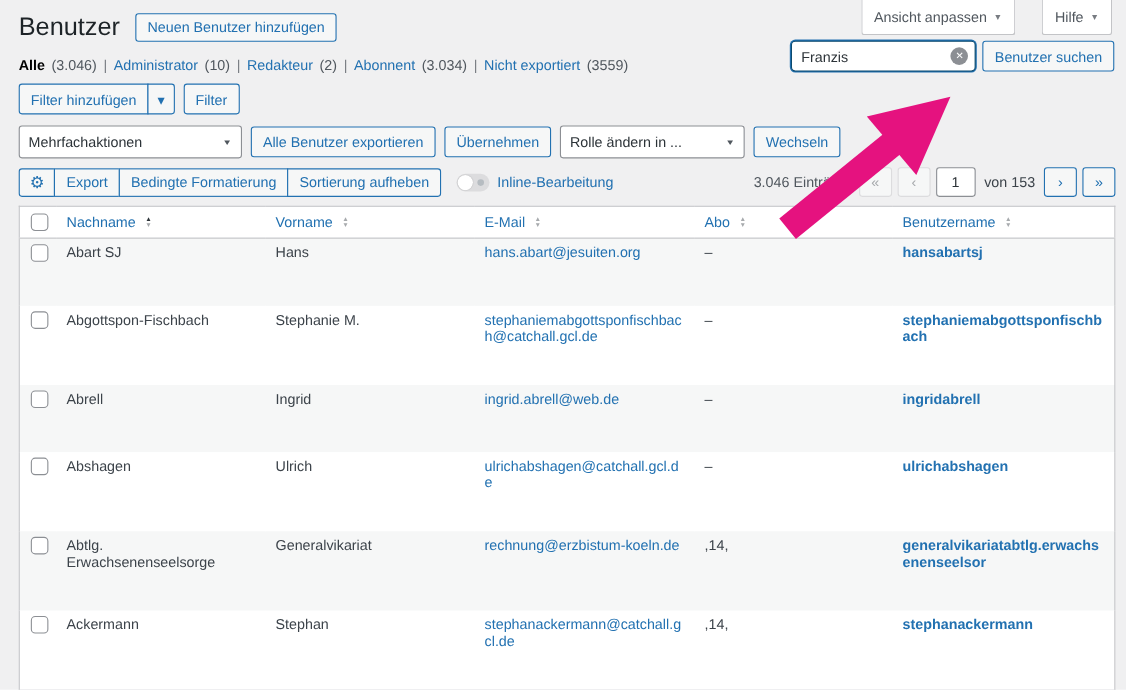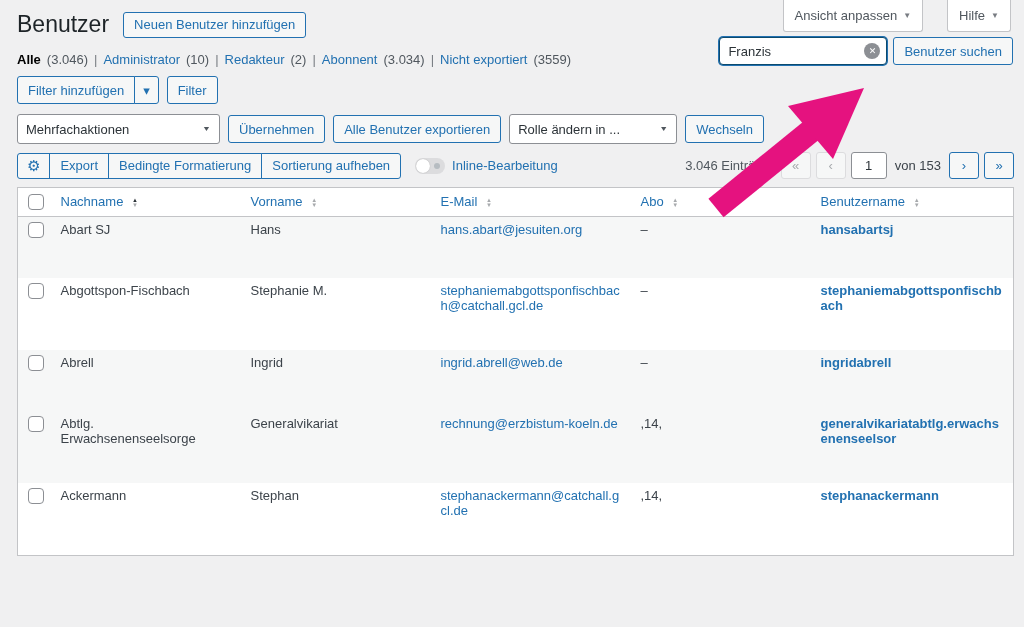--- a/index.html
+++ b/index.html
@@ -168,22 +168,22 @@
       <span>▾</span>
     </button>
   <button class="btn btn-filter">Filter</button>
 </div>
 
 <div class="bulk-row">
   <div class="select w-bulk">
     <span>Mehrfachaktionen</span>
     <span class="chev">▼</span>
   </div>
+  <button class="btn">Alle Benutzer exportieren</button>
   <button class="btn">Übernehmen</button>
-  <button class="btn">Alle Benutzer exportieren</button>
   <div class="select w-role">
     <span>Rolle ändern in ...</span>
     <span class="chev">▼</span>
   </div>
   <button class="btn">Wechseln</button>
 </div>
 
 <div class="nav-row">
   <div class="btn-group">
     <button class="btn gear-btn">
@@ -278,20 +278,28 @@
       <td><span class="user-link">stephaniemabgottsponfischbach</span></td>
     </tr>
     <tr class="stripe">
       <td><input type="checkbox" class="cb" style=""></td>
       <td>Abrell</td>
       <td>Ingrid</td>
       <td><span class="mail-link">ingrid.abrell@web.de</span></td>
       <td>–</td>
       <td><span class="user-link">ingridabrell</span></td>
     </tr>
+    <tr>
+      <td><input type="checkbox" class="cb" style=""></td>
+      <td>Abshagen</td>
+      <td>Ulrich</td>
+      <td><span class="mail-link">ulrichabshagen@catchall.gcl.de</span></td>
+      <td>–</td>
+      <td><span class="user-link">ulrichabshagen</span></td>
+    </tr>
     <tr class="stripe">
       <td><input type="checkbox" class="cb" style=""></td>
       <td>Abtlg. Erwachsenenseelsorge</td>
       <td>Generalvikariat</td>
       <td><span class="mail-link">rechnung@erzbistum-koeln.de</span></td>
       <td>,14,</td>
       <td><span class="user-link">generalvikariatabtlg.erwachsenenseelsor</span></td>
     </tr>
     <tr>
       <td><input type="checkbox" class="cb" style=""></td>

